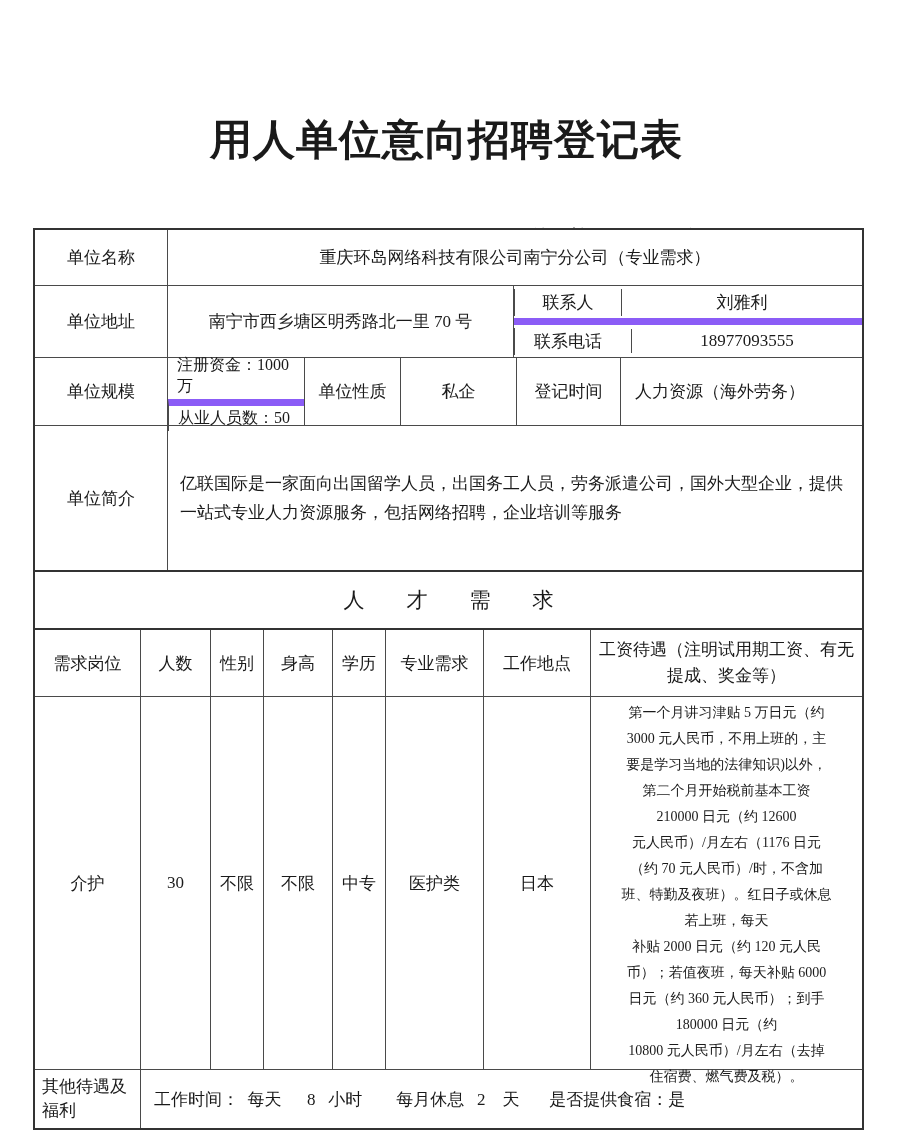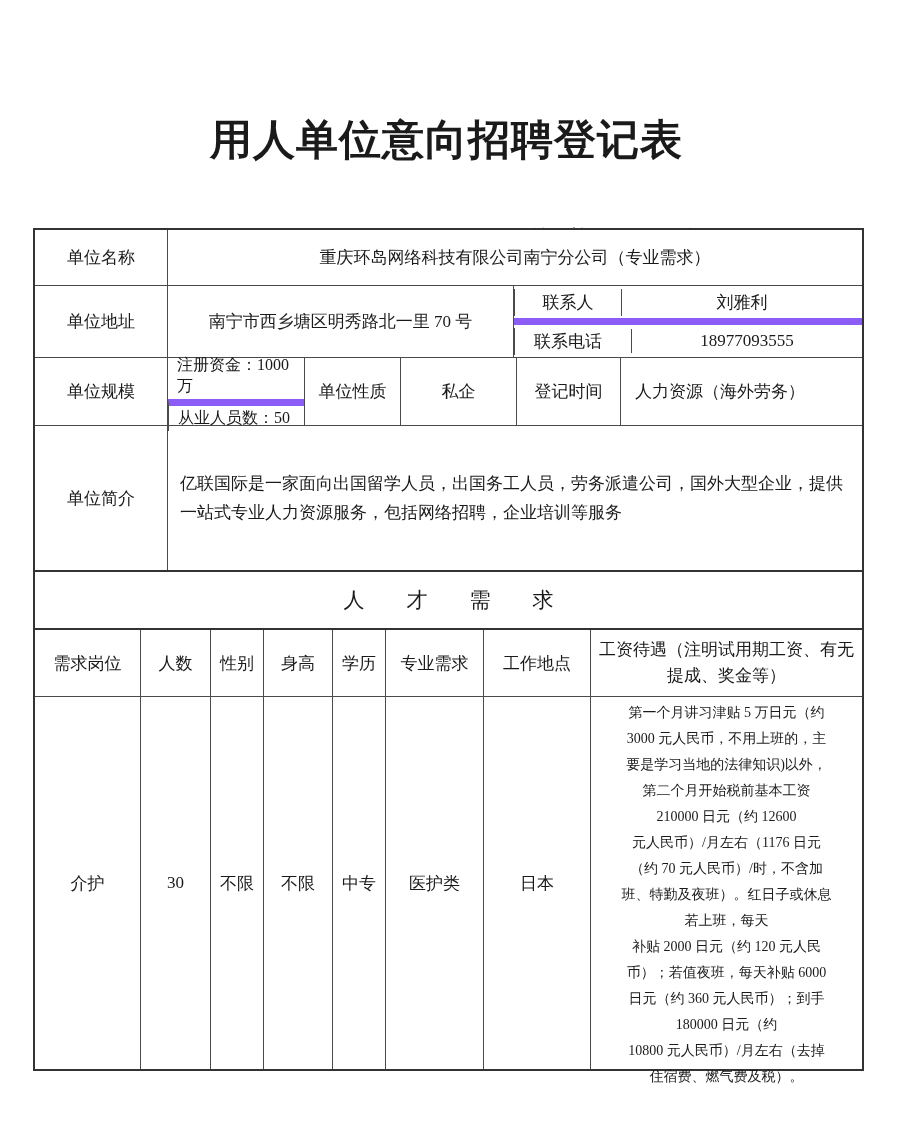--- a/index.html
+++ b/index.html
@@ -179,14 +179,18 @@
 班、特勤及夜班）。红日子或休息
 若上班，每天
 补贴 2000 日元（约 120 元人民
 币）；若值夜班，每天补贴 6000
 日元（约 360 元人民币）；到手
 180000 日元（约
 10800 元人民币）/月左右（去掉
 住宿费、燃气费及税）。</div>
   </div>
 
+  <div class="row r-other">
+    <div class="cell c1 left other-label">其他待遇及福利</div>
+    <div class="cell grow left other-content">工作时间：  每天      8   小时        每月休息   2    天       是否提供食宿：是</div>
+  </div>
 
 </div>
 
 </body></html>

